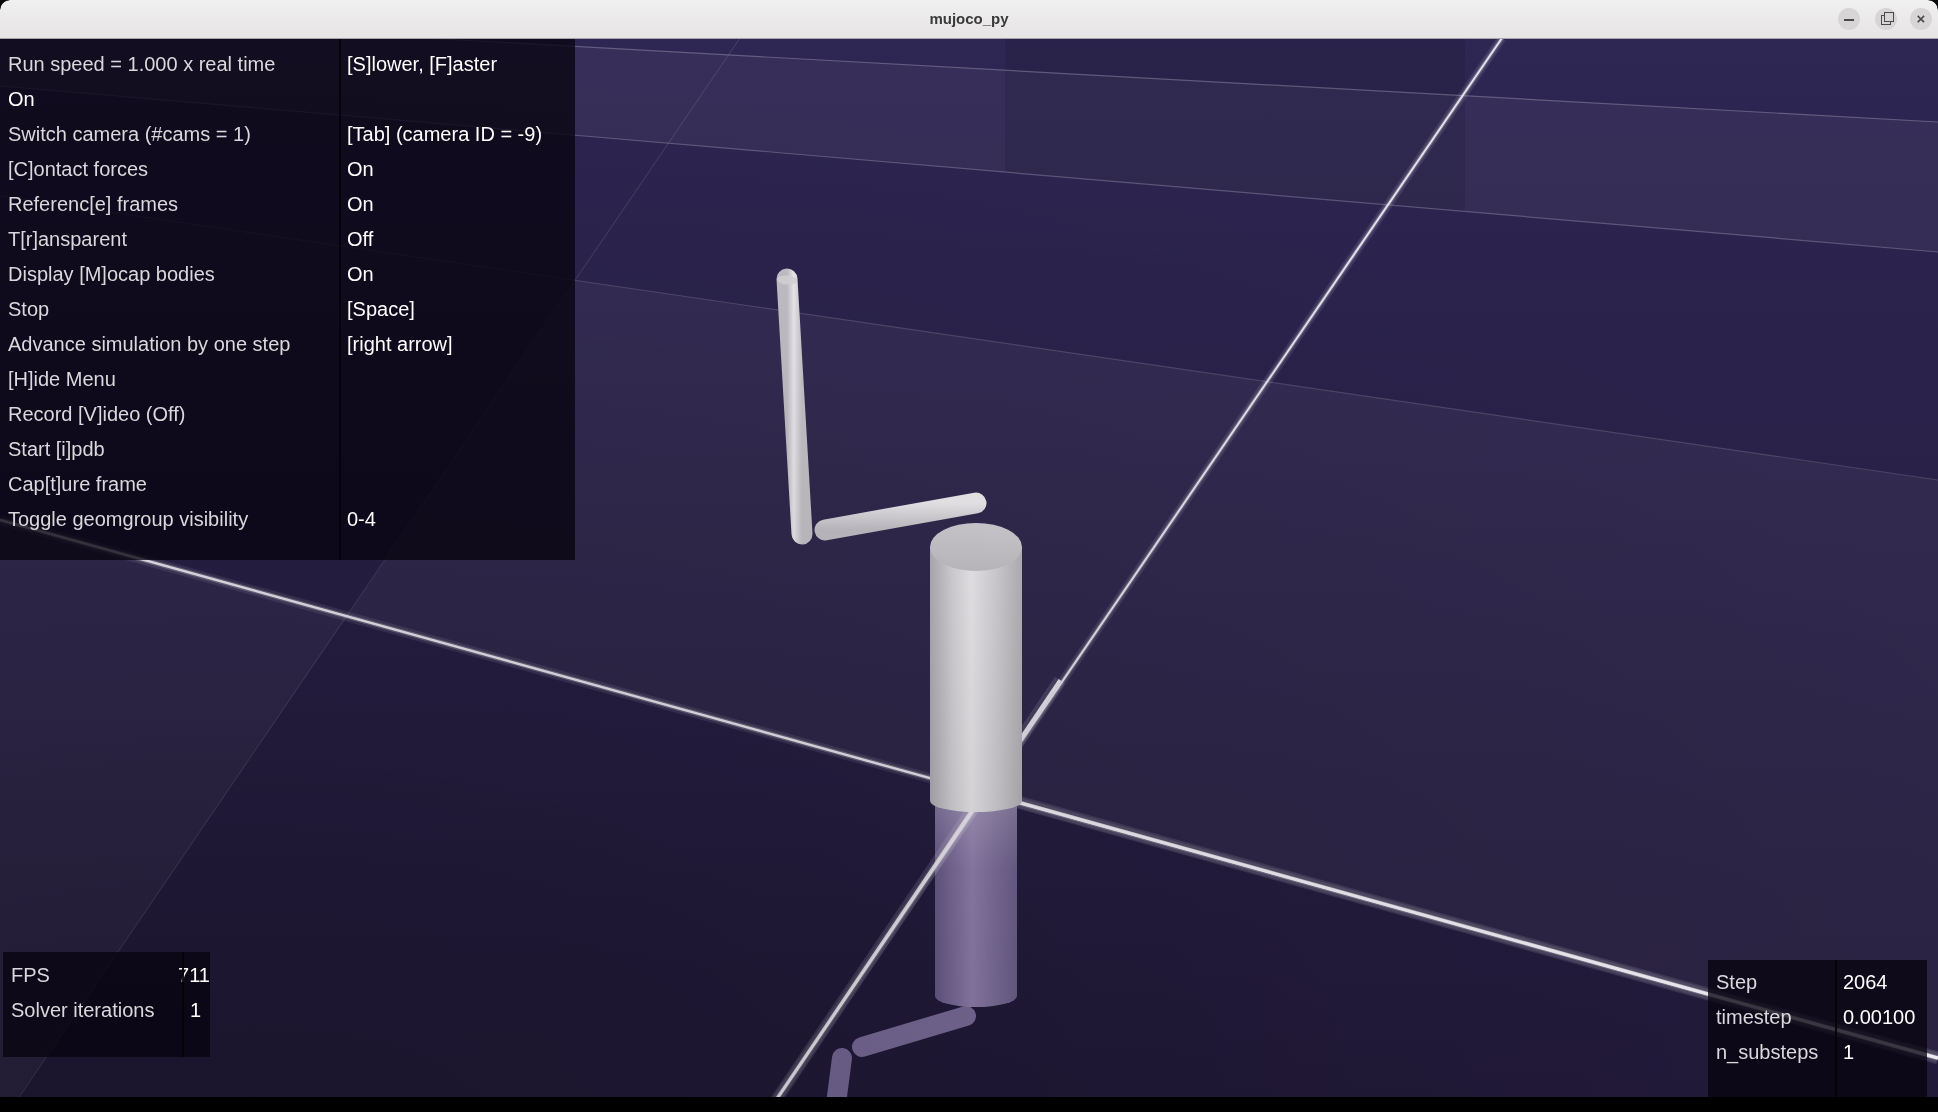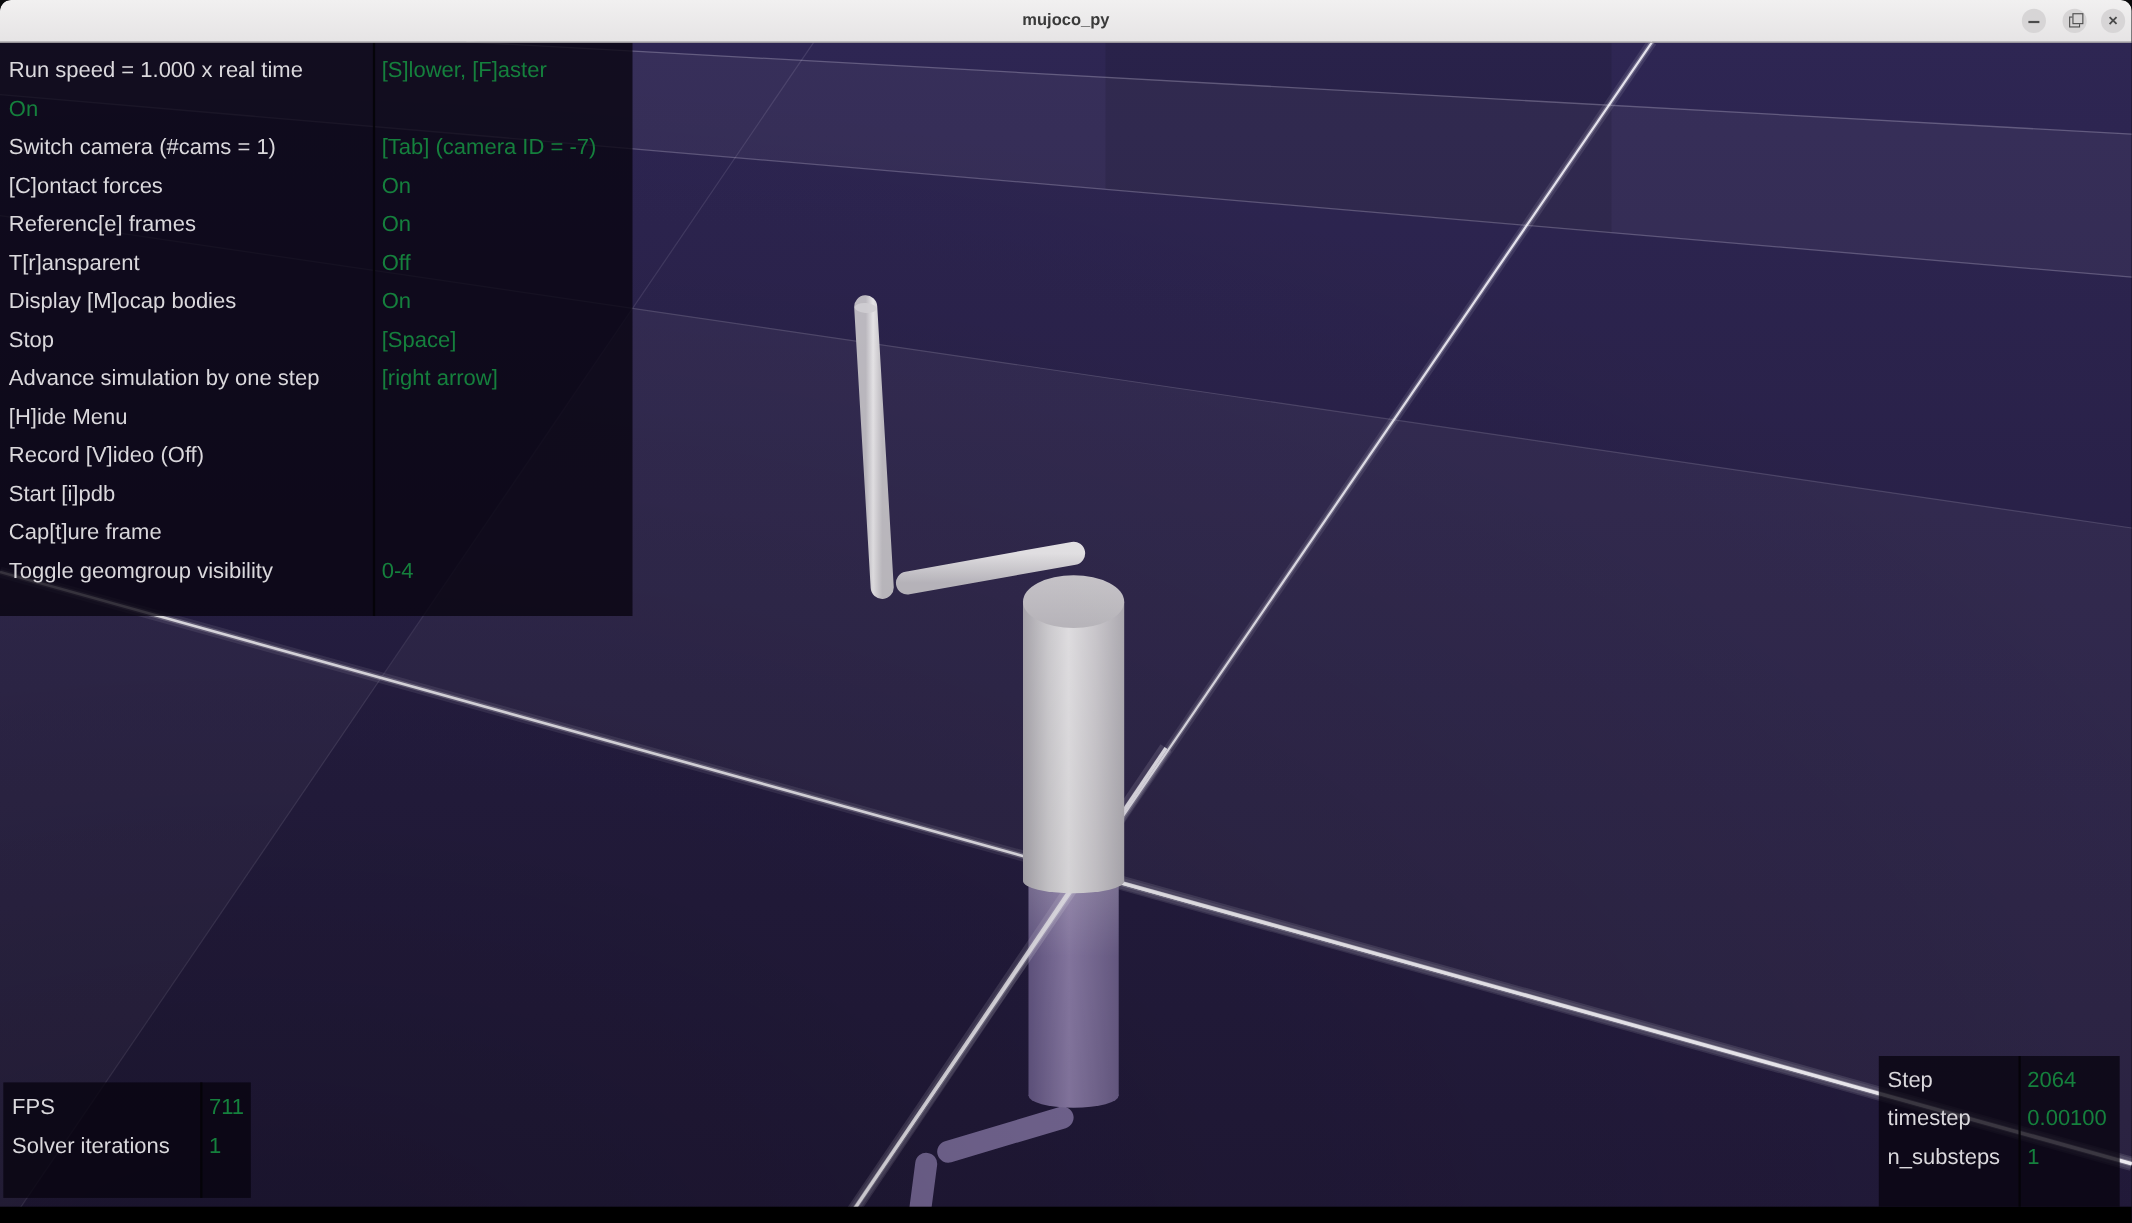--- a/index.html
+++ b/index.html
@@ -21,25 +21,25 @@
   #btn-restore .sq2{left:9px;top:4px;background:#d7d5d6;}
   #btn-close .x{font-size:15px;font-weight:bold;}
   
   #scene{position:absolute;left:0;top:0;z-index:0;}
   
   .panel{position:absolute;z-index:5;background:rgba(8,4,16,0.78);color:#dad8dc;
     font-size:20px;}
   .panel .divider{position:absolute;top:0;bottom:0;width:2px;background:rgba(4,3,8,0.92);}
   .prow{display:flex;height:35px;line-height:35px;white-space:nowrap;}
   .prow .lab{padding-left:8px;box-sizing:border-box;}
-  .prow .val{padding-left:8px;box-sizing:border-box;color:#15803d;}
+  .prow .val{padding-left:8px;box-sizing:border-box;color:#ffffff;}
   #menu{left:0;top:38px;width:575px;height:522px;padding-top:9px;box-sizing:border-box;}
   #menu .divider{left:339px;}
   #menu .lab{width:339px;}
-  #fpsbox{left:3px;top:984px;width:225px;height:105px;padding-top:6px;box-sizing:border-box;}
+  #fpsbox{left:3px;top:952px;width:207px;height:105px;padding-top:6px;box-sizing:border-box;}
   #fpsbox .divider{left:179px;}
   #fpsbox .lab{width:179px;}
   #simbox{left:1708px;top:960px;width:219px;height:137px;padding-top:5px;box-sizing:border-box;}
   #simbox .divider{left:127px;}
   #simbox .lab{width:127px;}
 </style>
 </head>
 <body>
 
 <div id="app">
@@ -145,21 +145,21 @@
     <div class="divider"></div>
     <div class="prow">
       <div class="lab">Run speed = 1.000 x real time</div>
       <div class="val">[S]lower, [F]aster</div>
     </div>
     <div class="prow">
       <div class="val">On</div>
     </div>
     <div class="prow">
       <div class="lab">Switch camera (#cams = 1)</div>
-      <div class="val">[Tab] (camera ID = -7)</div>
+      <div class="val">[Tab] (camera ID = -9)</div>
     </div>
     <div class="prow">
       <div class="lab">[C]ontact forces</div>
       <div class="val">On</div>
     </div>
     <div class="prow">
       <div class="lab">Referenc[e] frames</div>
       <div class="val">On</div>
     </div>
     <div class="prow">

